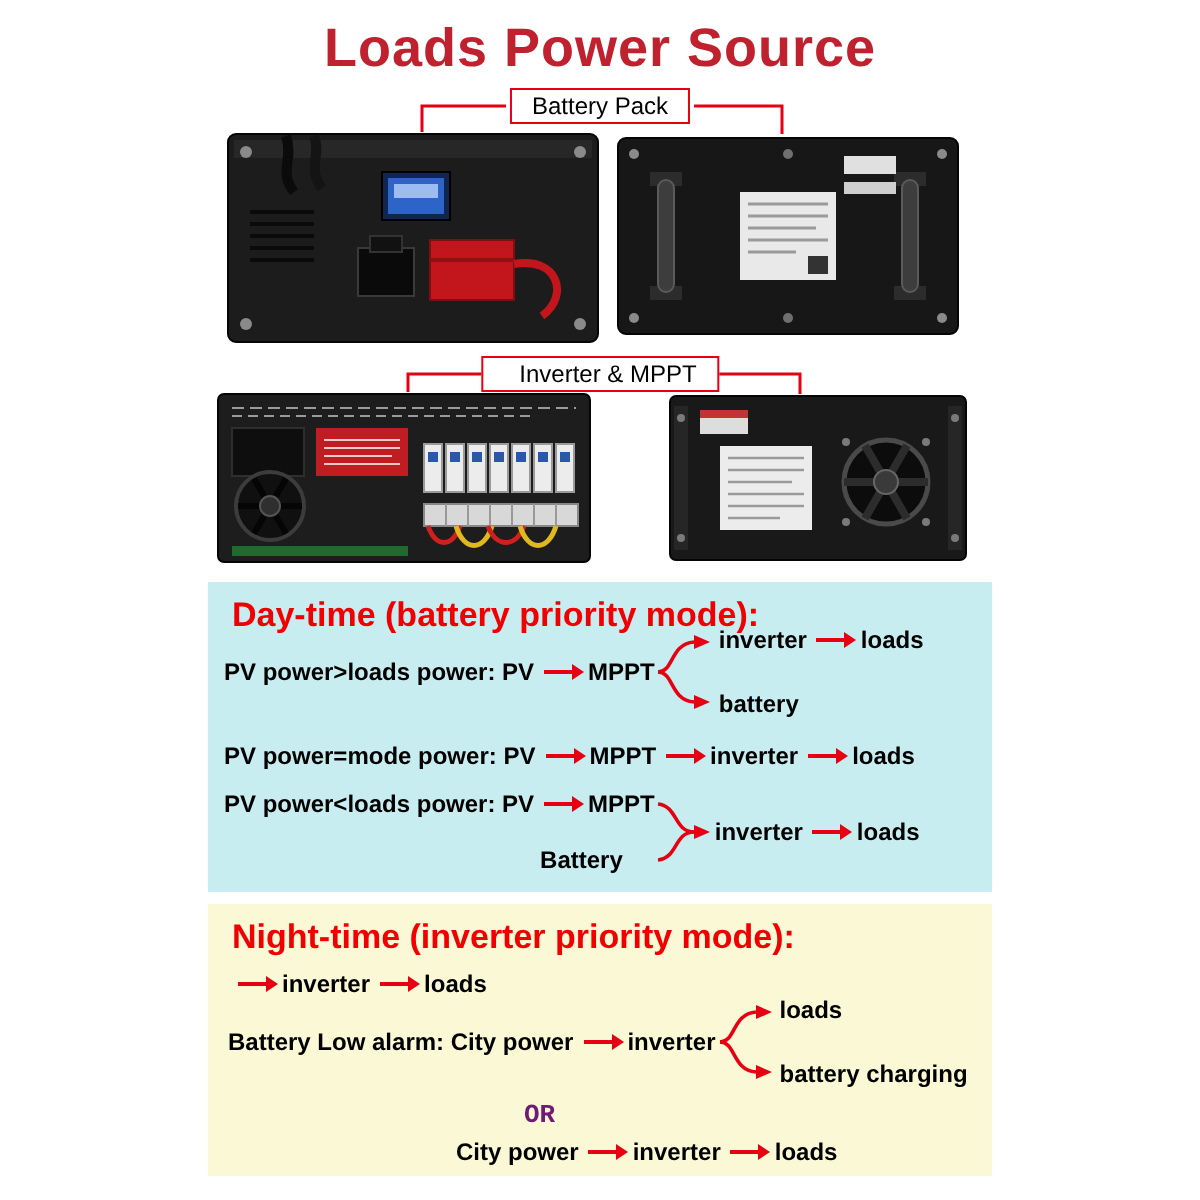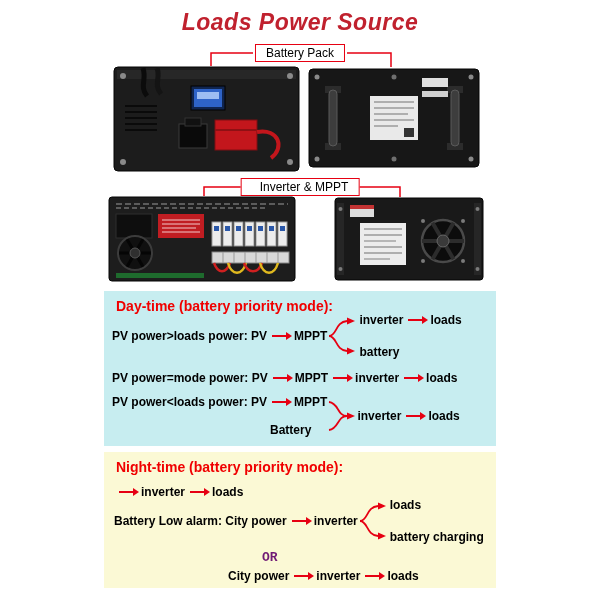--- a/index.html
+++ b/index.html
@@ -3,34 +3,34 @@
 <meta charset="utf-8">
 <style>
   * { margin:0; padding:0; box-sizing:border-box; }
   html,body { background:#ffffff; }
   #canvas {
     position:relative; width:600px; height:600px; background:#fff;
     font-family:"Liberation Sans", sans-serif; overflow:hidden;
   }
   .title {
     position:absolute; top:9px; left:0; width:100%; text-align:center;
-    font-size:23px; font-weight:bold; color:#c0212e; letter-spacing:.5px;font-style:italic;
+    font-size:27px; font-weight:bold; color:#c0212e; letter-spacing:.5px;
   }
   .callout {
     position:absolute; left:50%; transform:translateX(-50%);
     border:1px solid #e60012; background:#fff; padding:1px 10px;
     font-size:12px; color:#000; z-index:3; white-space:nowrap;
   }
   .connectors { position:absolute; top:0; left:0; z-index:2; pointer-events:none; }
   .device { position:absolute; z-index:1; line-height:0; }
   .flow-box { position:absolute; left:104px; width:392px; }
   .day-box   { top:291px; height:155px; background:#c7edf0; }
   .night-box { top:452px; height:136px; background:#fbf9d5; }
   .box-heading {
-    position:absolute; left:12px; top:7px; font-size:14px; font-weight:bold; color:#f00000;
+    position:absolute; left:12px; top:7px; font-size:17px; font-weight:bold; color:#f00000;
   }
   .flow-row {
     position:absolute; display:flex; align-items:center;
     font-size:12px; font-weight:bold; color:#000; white-space:nowrap;
   }
   .arr {
     display:inline-block; width:14px; height:2px; background:#e60012;
     position:relative; margin:0 8px 0 5px; flex:0 0 auto;
   }
   .arr:after {
@@ -273,21 +273,21 @@
         <path d="M2,35 C12,34 10,21 20,21" fill="none" stroke="#e60012" stroke-width="1.8"></path>
         <polygon points="20,17.5 28,21 20,24.5" fill="#e60012"></polygon>
       </svg>
       <span>inverter</span>
       <span class="arr"></span>
       <span>loads</span>
     </div>
   </div>
 
   <div class="flow-box night-box">
-    <div class="box-heading">Night-time (battery priority mode):</div>
+    <div class="box-heading">Night-time (inverter priority mode):</div>
 
     <div class="flow-row" style="top:33px; left:10px;">
       <span class="arr"></span>
       <span>inverter</span>
       <span class="arr"></span>
       <span>loads</span>
     </div>
 
     <div class="flow-row" style="top:46px; left:10px; height:46px;">
       <span>Battery Low alarm: City power</span>

